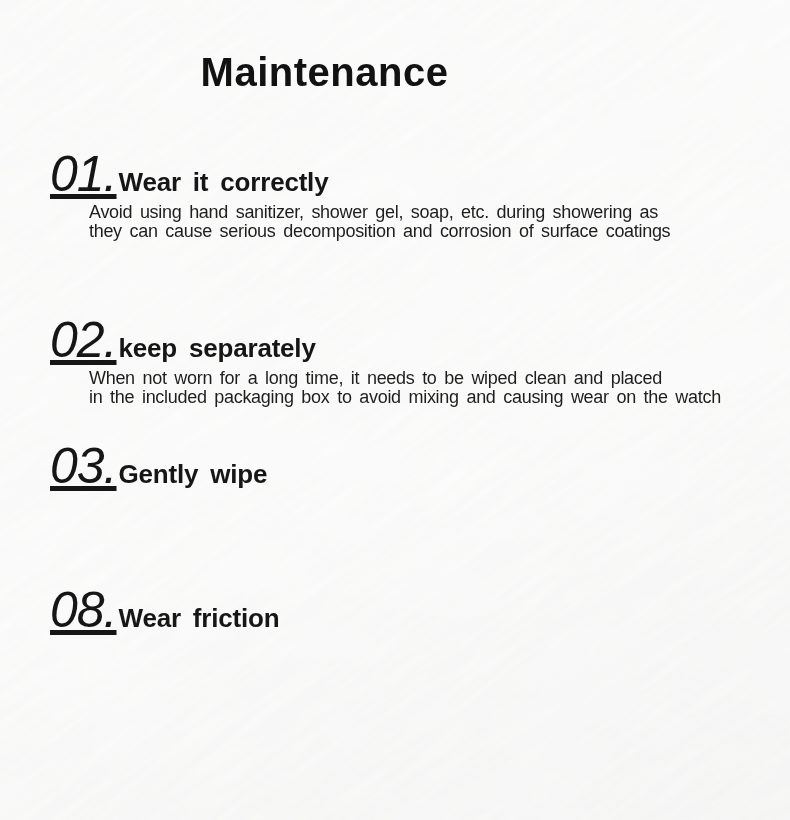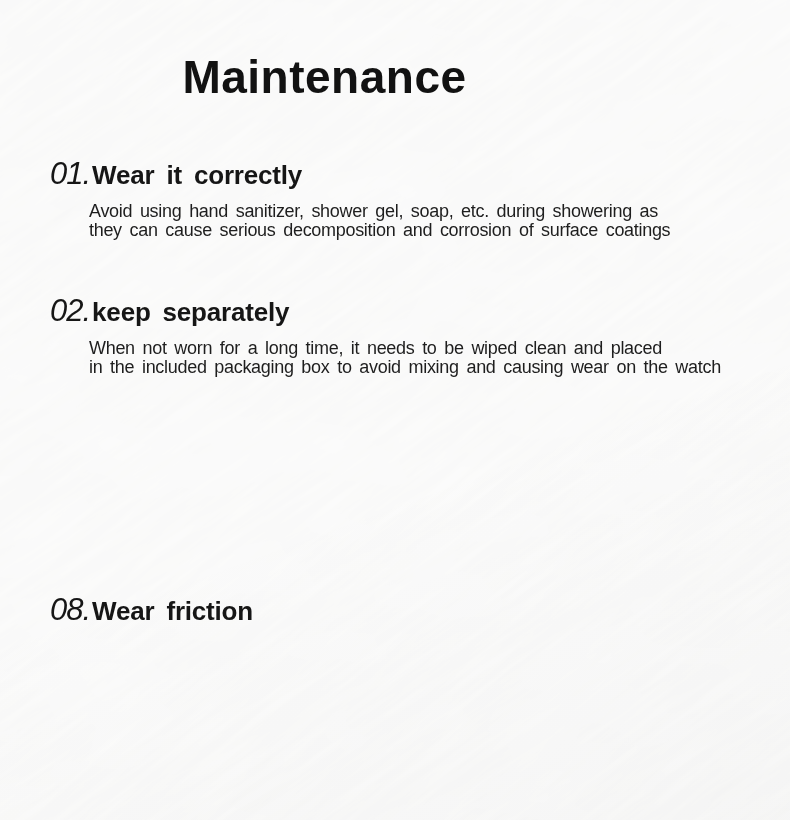--- a/index.html
+++ b/index.html
@@ -33,63 +33,64 @@
     inset: 0;
     z-index: 2;
   }
   .title {
     position: absolute;
     top: 50px;
     left: 0;
     width: 649px;
     margin: 0;
     text-align: center;
-    font-size: 46px;
+    font-size: 40px;
     font-weight: 700;
     letter-spacing: 0.5px;
     color: #121212;
   }
   .sec {
     position: absolute;
     left: 50px;
     width: 710px;
   }
   .sec-head {
     display: flex;
     align-items: baseline;
   }
   .num {
-    font-size: 31px;
+    font-size: 50px;
     font-style: italic;
     font-weight: 400;
     line-height: 40px;
     letter-spacing: -1px;
     color: #161616;
     flex: 0 0 auto;
+    text-decoration: underline;
   }
   .sec-title {
     font-size: 26px;
     font-weight: 700;
     line-height: 26px;
     letter-spacing: -0.2px;
     word-spacing: 5px;
     color: #161616;
     margin-left: 2px;
   }
   .sec-body {
     margin: 8px 0 0 39px;
     font-size: 18px;
     line-height: 19px;
     letter-spacing: -0.3px;
     word-spacing: 3px;
     color: #1e1e1e;
     white-space: pre;
   }
   .s1 { top: 154px; }
-  .s2 { top: 291px; }
+  .s2 { top: 320px; }
   .s3 { top: 446px; }
   .s4 { top: 590px; }
 </style>
 </head>
 <body>
 
 <svg class="texture" width="790" height="820" xmlns="http://www.w3.org/2000/svg">
   <defs>
     <filter id="fiber" x="-30%" y="-30%" width="160%" height="160%">
       <feTurbulence type="fractalNoise" baseFrequency="0.011 0.13" numOctaves="4" seed="8" result="noise"></feTurbulence>
@@ -137,20 +138,24 @@
   <section class="sec s2">
     <div class="sec-head">
       <span class="num">02.</span>
       <span class="sec-title">keep separately</span>
     </div>
     <p class="sec-body">When not worn for a long time, it needs to be wiped clean and placed
 in the included packaging box to avoid mixing and causing wear on the watch</p>
   </section>
 
   <section class="sec s3">
+    <div class="sec-head">
+      <span class="num">03.</span>
+      <span class="sec-title">Gently wipe</span>
+    </div>
   </section>
 
   <section class="sec s4">
     <div class="sec-head">
       <span class="num">08.</span>
       <span class="sec-title">Wear friction</span>
     </div>
   </section>
 
 </div>

